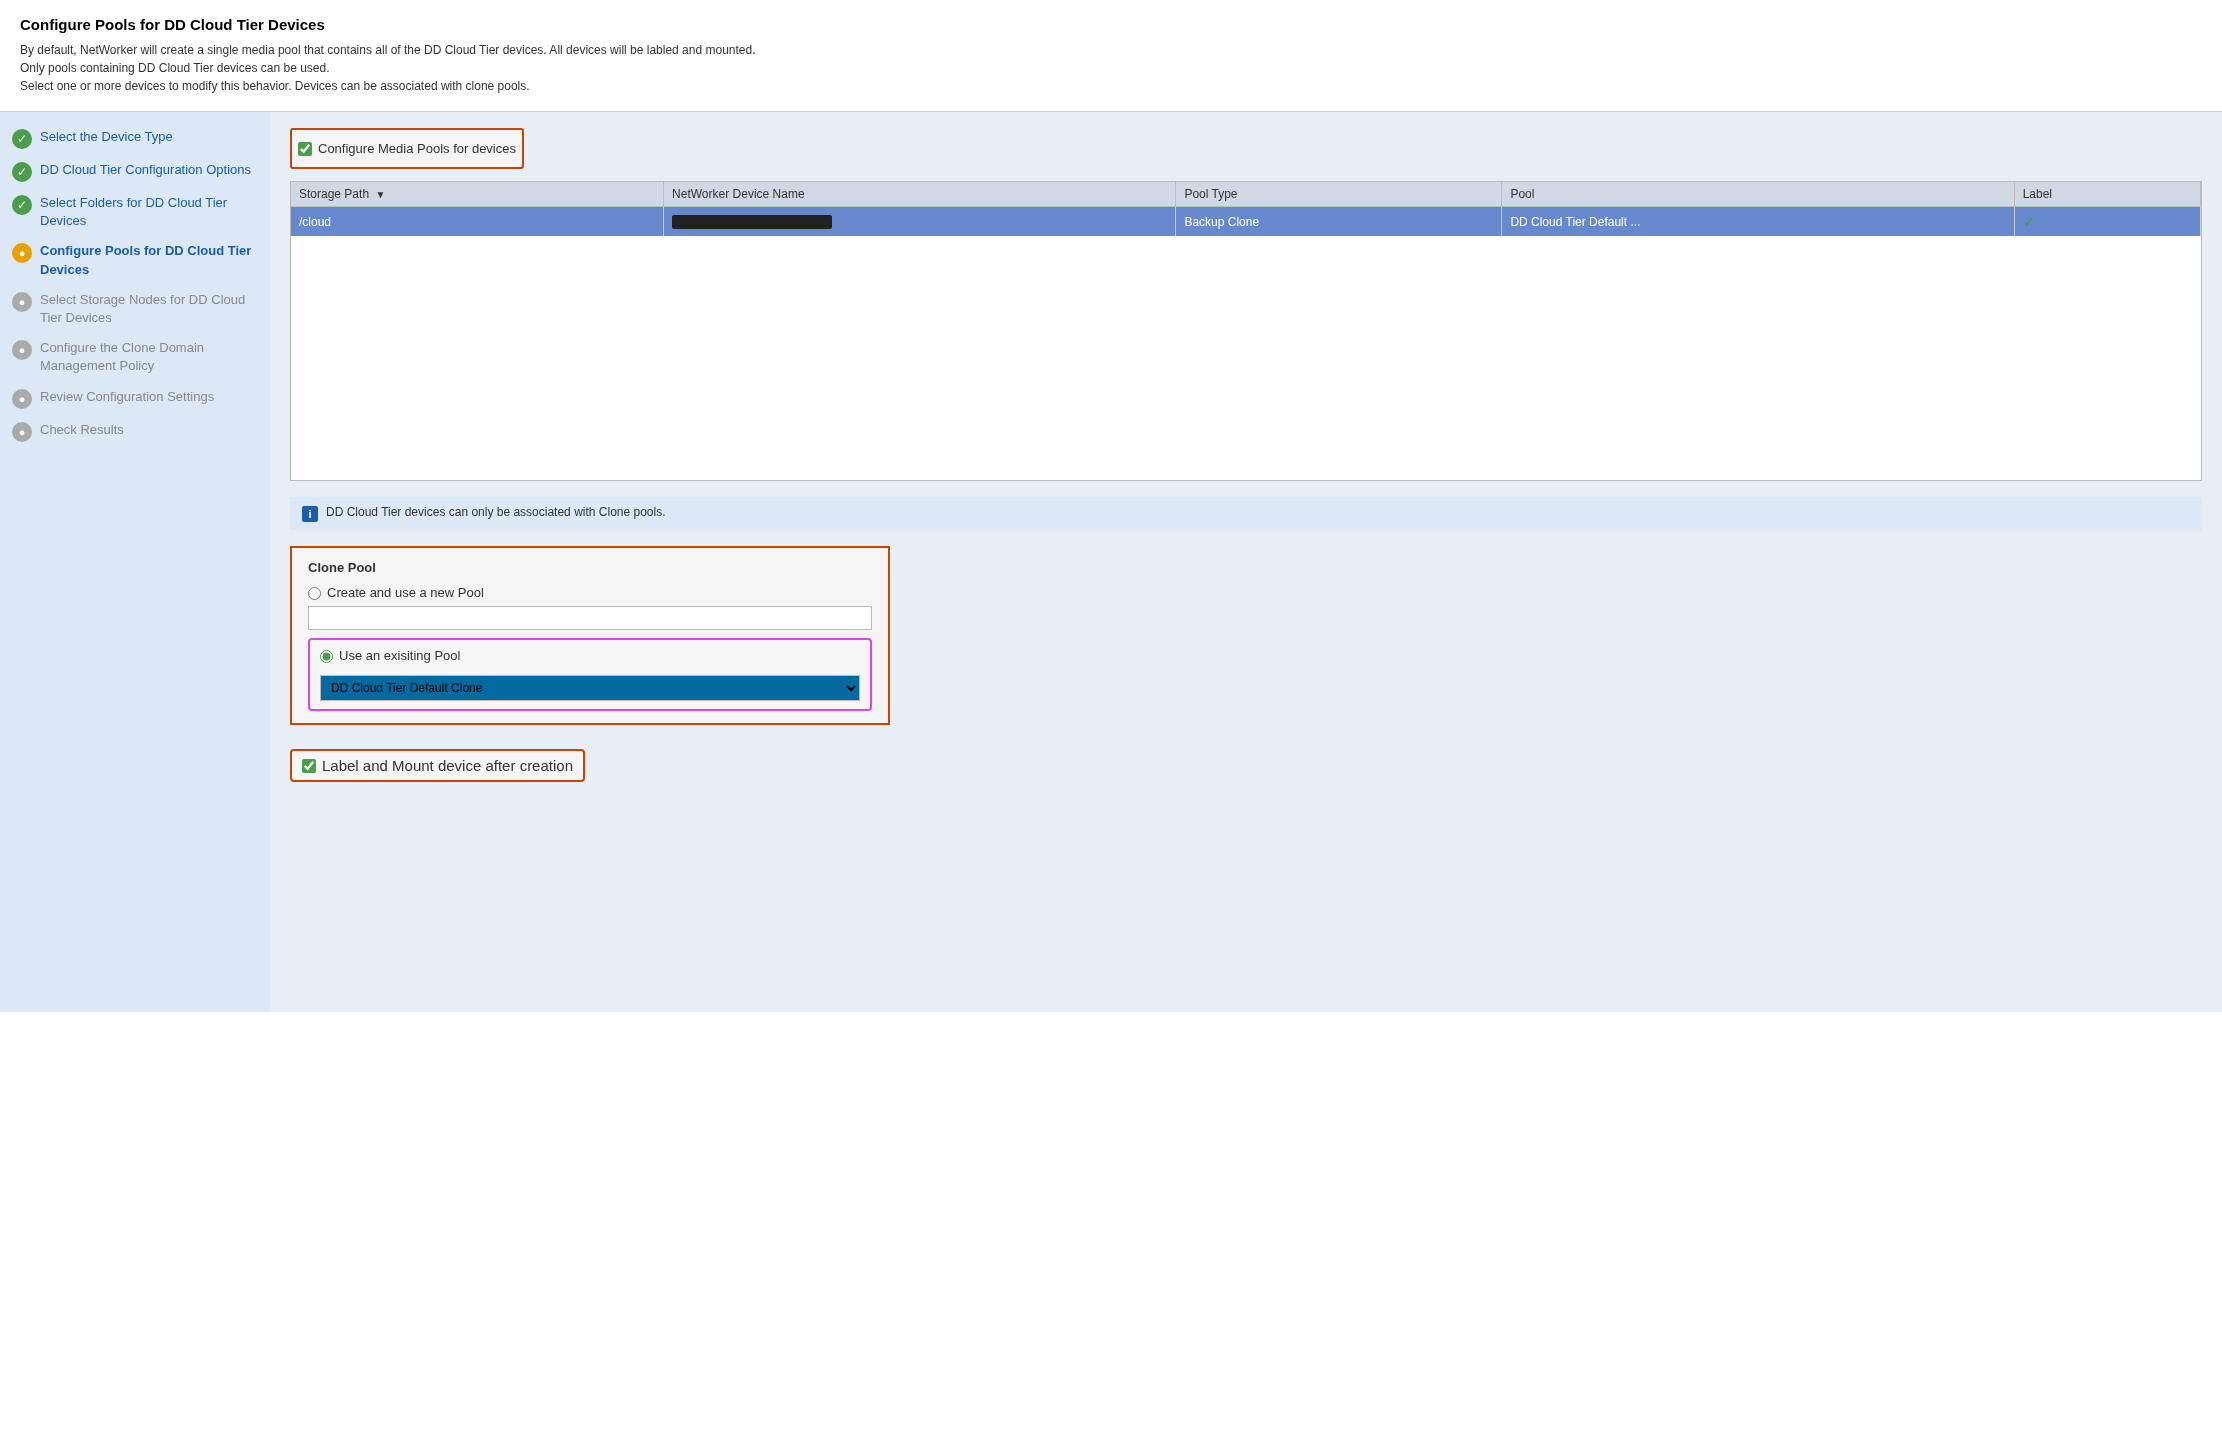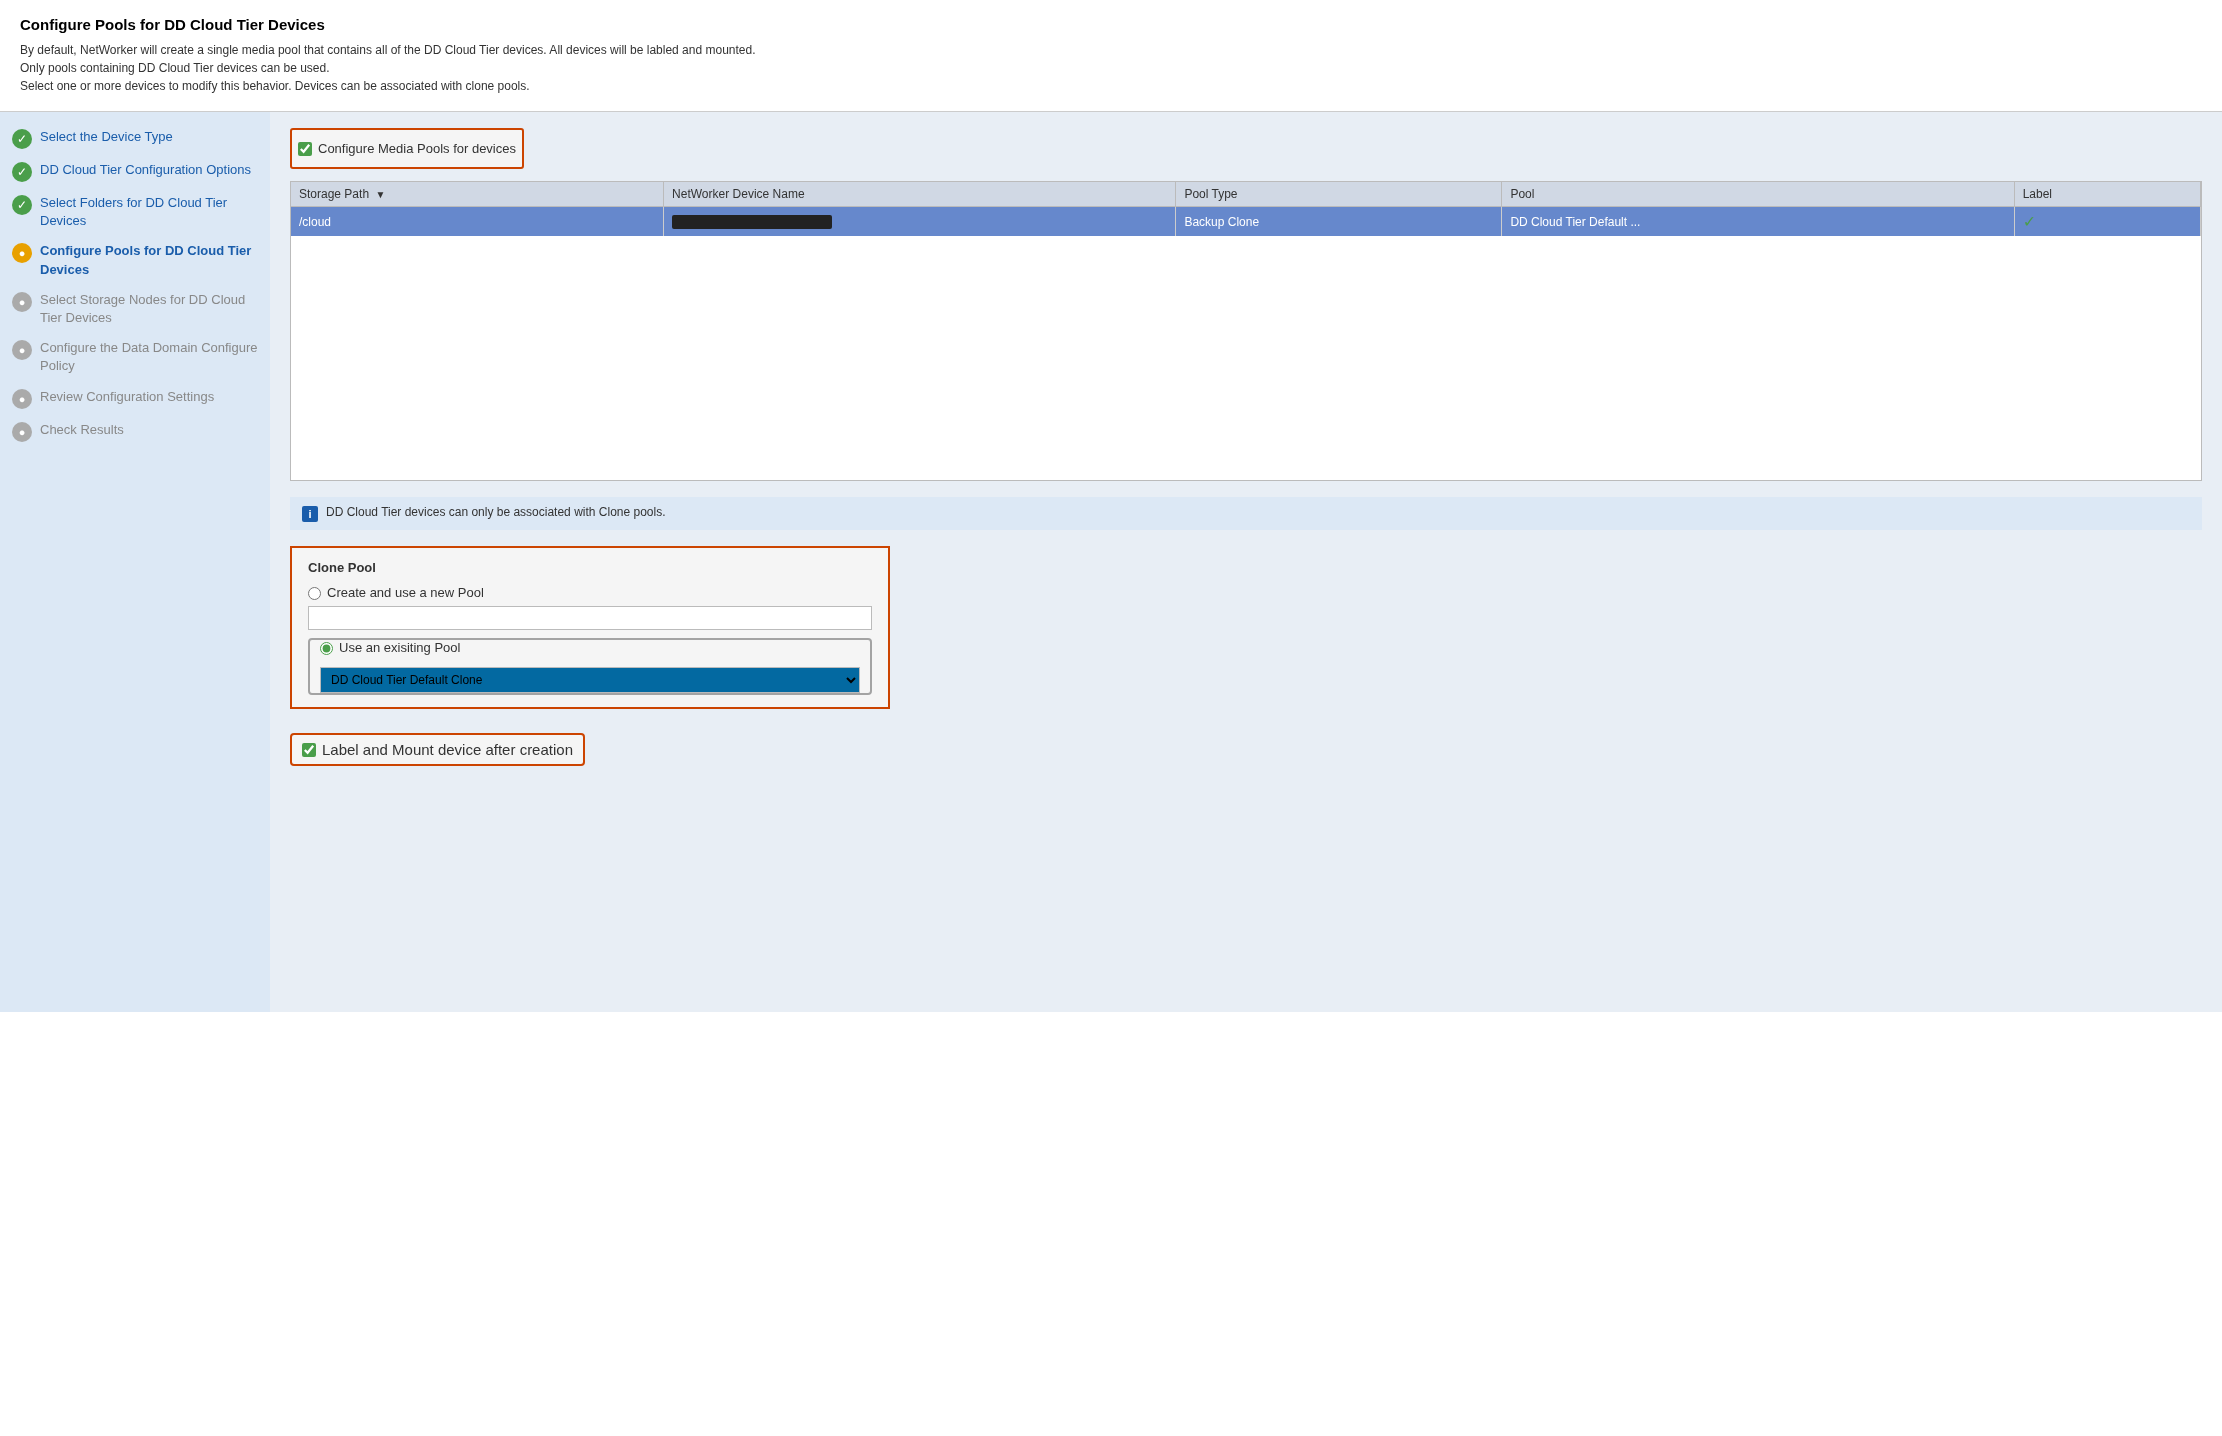--- a/index.html
+++ b/index.html
@@ -224,23 +224,23 @@
       width: 100%;
       padding: 4px 6px;
       border: 1px solid #bbb;
       font-size: 12px;
       margin-bottom: 8px;
       margin-left: 0;
       background: #fff;
     }
 
     .use-existing-border {
-      border: 2px solid #a3a3a3;
+      border: 2px solid #d946ef;
       border-radius: 4px;
-      padding: 0 10px;
+      padding: 8px 10px;
       margin-bottom: 0;
     }
 
     .existing-pool-select {
       width: 100%;
       padding: 4px 6px;
       font-size: 12px;
       border: 1px solid #bbb;
       background: #0369a1;
       margin-top: 6px;
@@ -310,21 +310,21 @@
       <div class="sidebar-item">
         <div class="sidebar-icon yellow">●</div>
         <span class="sidebar-label active">Configure Pools for DD Cloud Tier Devices</span>
       </div>
       <div class="sidebar-item">
         <div class="sidebar-icon gray">●</div>
         <span class="sidebar-label disabled">Select Storage Nodes for DD Cloud Tier Devices</span>
       </div>
       <div class="sidebar-item">
         <div class="sidebar-icon gray">●</div>
-        <span class="sidebar-label disabled">Configure the Data Domain Configure Policy</span>
+        <span class="sidebar-label disabled">Configure the Clone Domain Management Policy</span>
       </div>
       <div class="sidebar-item">
         <div class="sidebar-icon gray">●</div>
         <span class="sidebar-label disabled">Review Configuration Settings</span>
       </div>
       <div class="sidebar-item">
         <div class="sidebar-icon gray">●</div>
         <span class="sidebar-label disabled">Check Results</span>
       </div>
     </div>

